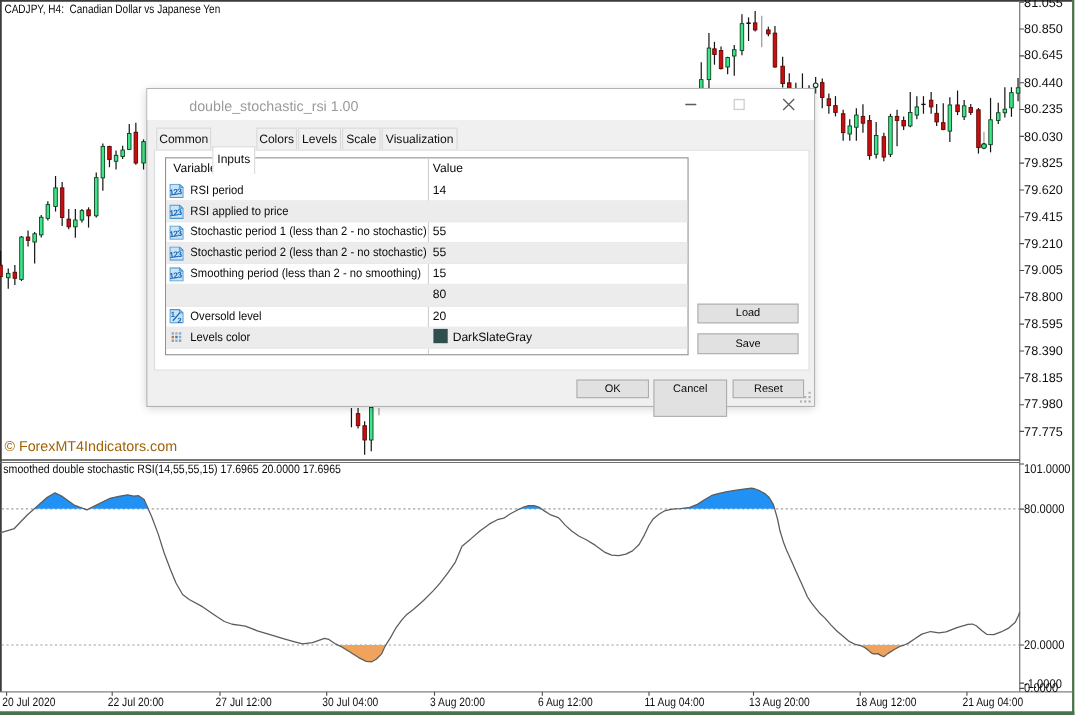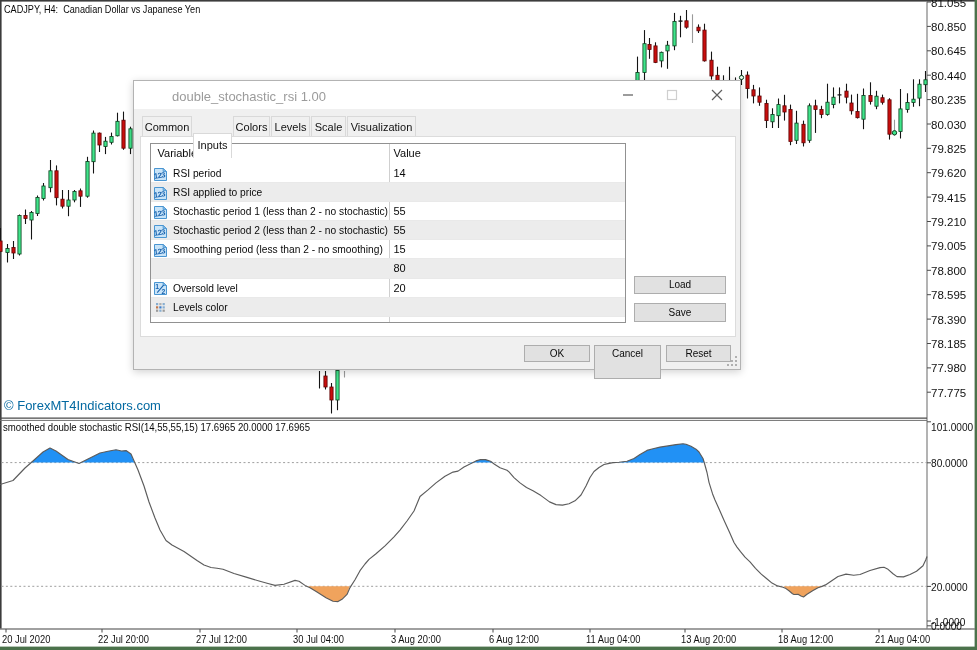--- a/index.html
+++ b/index.html
@@ -1,21 +1,21 @@
 <!DOCTYPE html>
 <html><head><meta charset="utf-8"><style>
 * { margin:0; padding:0; box-sizing:border-box; }
 html,body { width:977px; height:650px; background:#fff; overflow:hidden;
   font-family:"Liberation Sans", sans-serif; }
 #stage { position:relative; width:977px; height:650px; background:#fff; }
 .pl { position:absolute; left:931px; font-size:11.5px; color:#111; white-space:nowrap; }
 .plx { transform:scaleX(0.88); transform-origin:0 0; }
 .dl { position:absolute; top:633px; font-size:11px; color:#111; white-space:nowrap; transform:scaleX(0.85); transform-origin:0 0; }
 #sym { position:absolute; left:4px; top:3px; font-size:11px; color:#0a0a0a; transform:scaleX(0.83); transform-origin:0 0; white-space:nowrap; }
-#cpy { position:absolute; left:4px; top:398px; font-size:13px; color:#0369a1; }
+#cpy { position:absolute; left:4px; top:398px; font-size:13px; color:#a16207; }
 #indlbl { position:absolute; left:3px; top:421px; font-size:11px; color:#0a0a0a; transform:scaleX(0.873); transform-origin:0 0; white-space:nowrap; }
 
 #dlg { position:absolute; left:133px; top:80px; width:608px; height:290px;
   background:#f0f0f0; border:1px solid #b3b3b3; box-shadow:0 2px 8px rgba(0,0,0,0.18); }
 #ttl { position:absolute; left:0; top:0; width:100%; height:28px; background:#fff; }
 #ttl span { position:absolute; left:8px; top:7.5px; font-size:13px; color:#9b9b9b;margin-left:30px; }
 .wbtn { position:absolute; top:0; width:30px; height:28px; }
 #tabs { position:absolute; left:0; top:33px; width:100%; height:23px; }
 .tab { position:absolute; top:2px; height:21px; background:#f0f0f0; border:1px solid #d9d9d9;
   font-size:11px; color:#111; text-align:center; line-height:20px; }
@@ -388,20 +388,21 @@
                   <rect x="8.6" y="2.0" width="2.2" height="2.2" fill="#88aed0"></rect>
                   <rect x="2.0" y="5.3" width="2.2" height="2.2" fill="#c0764a"></rect>
                   <rect x="5.3" y="5.3" width="2.2" height="2.2" fill="#3a7fd0"></rect>
                   <rect x="8.6" y="5.3" width="2.2" height="2.2" fill="#88aed0"></rect>
                   <rect x="2.0" y="8.6" width="2.2" height="2.2" fill="#9a9a9a"></rect>
                   <rect x="5.3" y="8.6" width="2.2" height="2.2" fill="#88aed0"></rect>
                   <rect x="8.6" y="8.6" width="2.2" height="2.2" fill="#9a9a9a"></rect>
                 </svg></span>
               <span class="vt">Levels color</span>
             </div>
+            <div class="cval"><span class="sw" style="background:#2F4F4F"></span>DarkSlateGray</div>
           </div>
     </div>
   </div>
   <div class="btn" style="left:500px; top:195px; width:92px; height:18px; line-height:16px">Load</div>
   <div class="btn" style="left:500px; top:222px; width:92px; height:19px; line-height:17px">Save</div>
   <div class="btn" style="left:390px; top:264px; width:66px; height:17px; line-height:15px">OK</div>
   <div class="btn" style="left:460px; top:264px; width:67px; height:34px; line-height:15px">Cancel</div>
   <div class="btn" style="left:532px; top:264px; width:65px; height:17px; line-height:15px">Reset</div>
   <svg style="position:absolute; right:1px; bottom:1px" width="12" height="12">
     <g fill="#b0b0b0">

